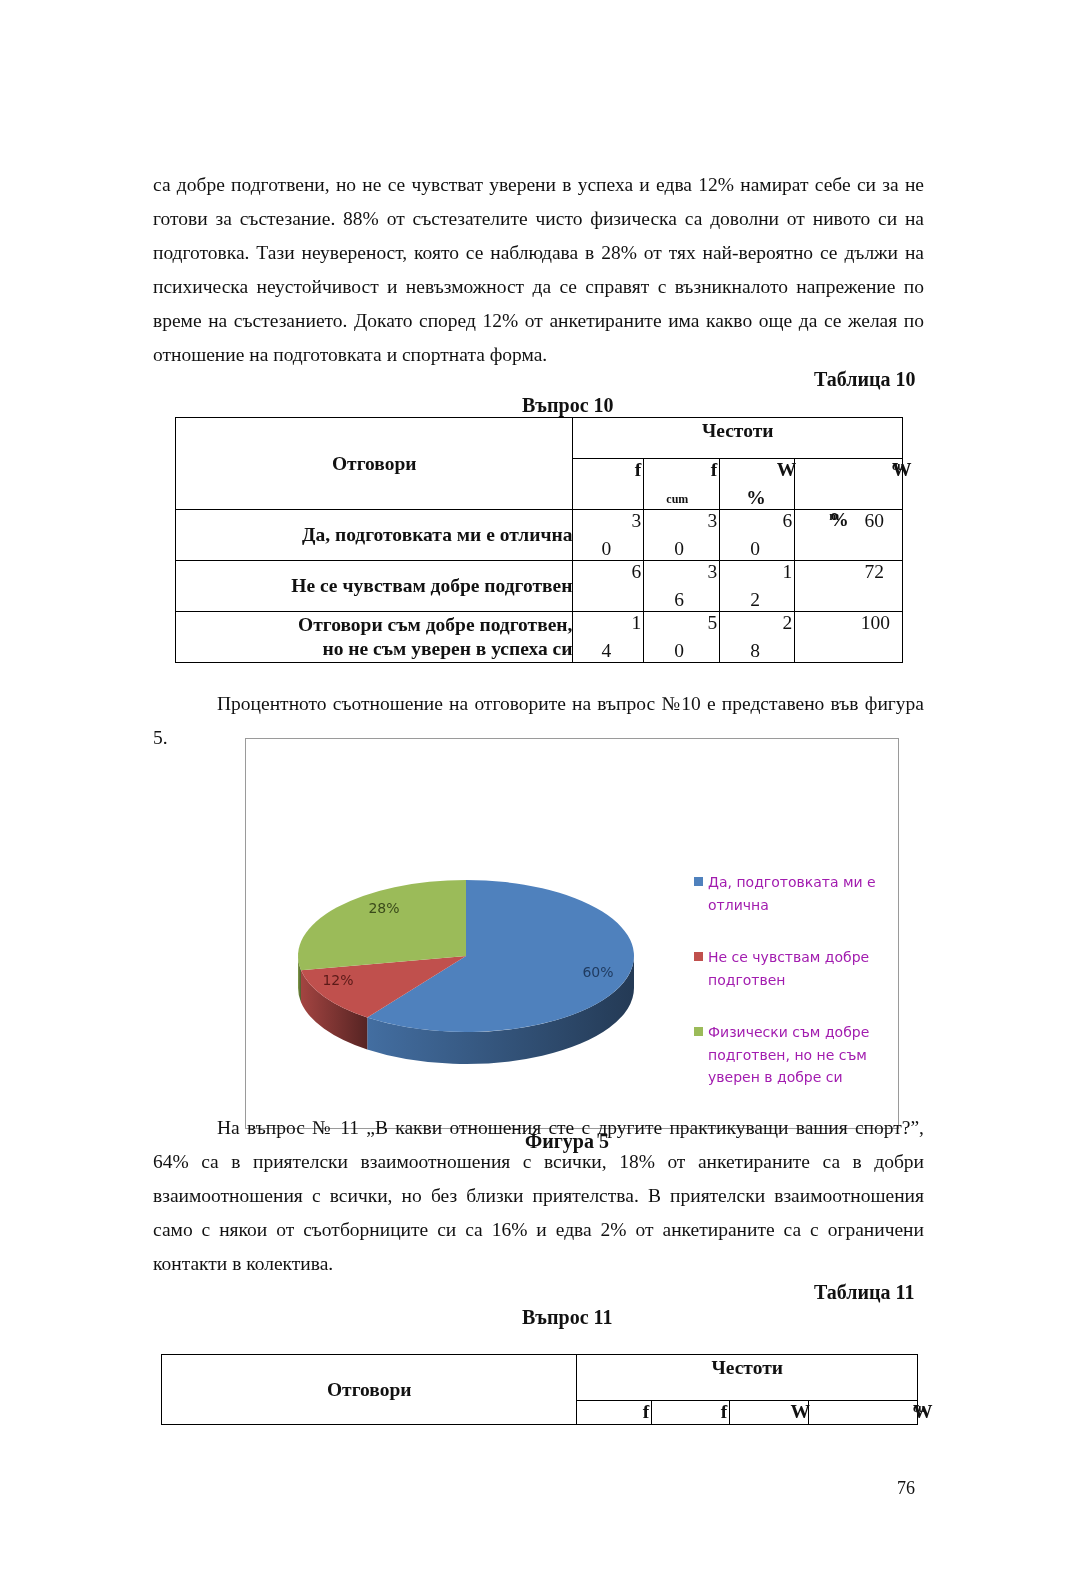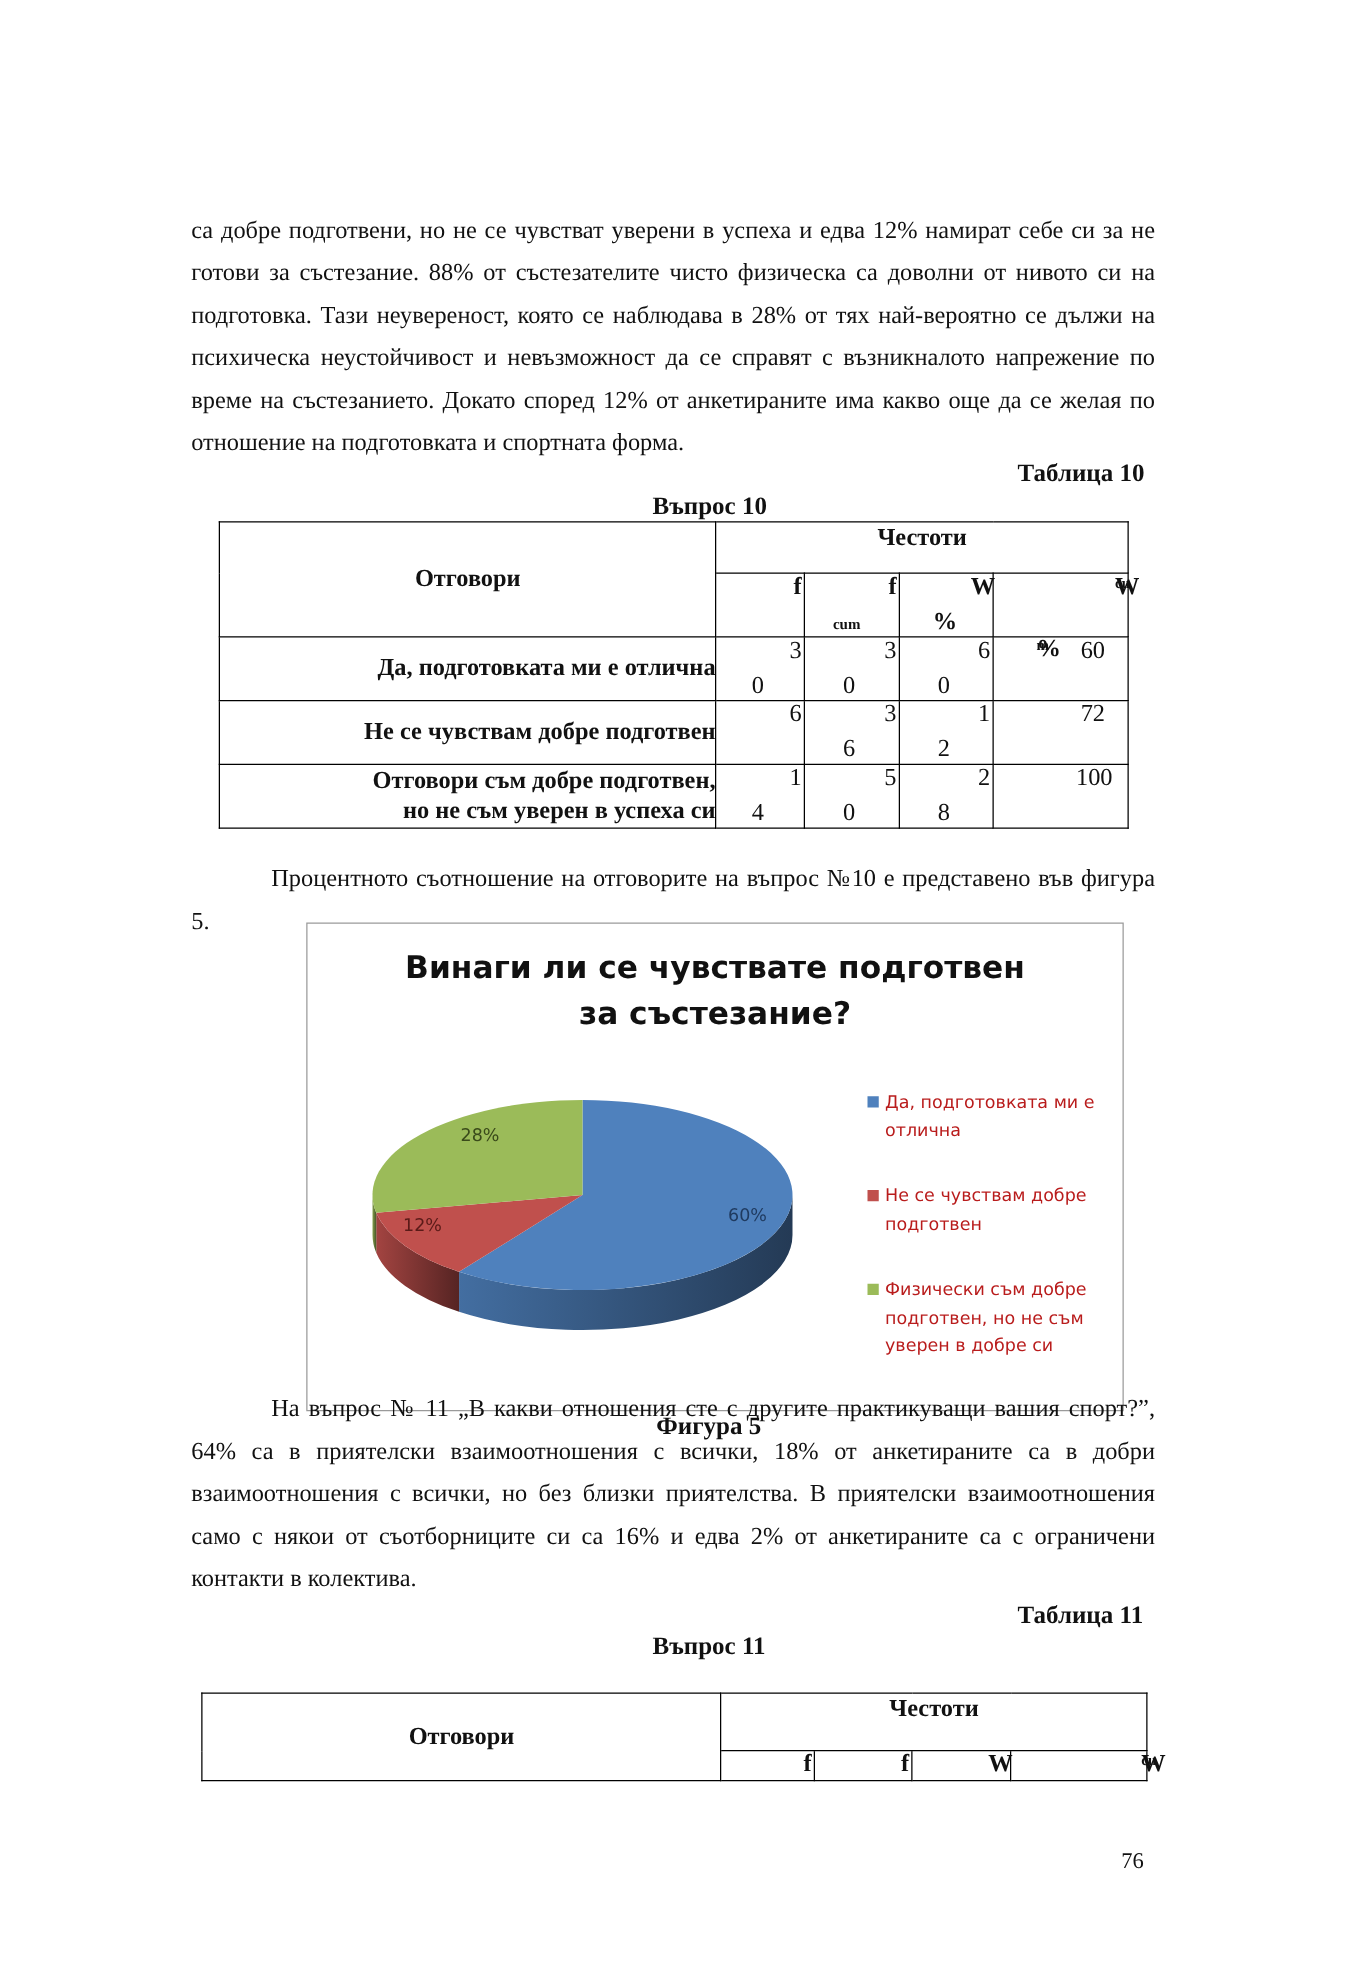--- a/index.html
+++ b/index.html
@@ -17,21 +17,21 @@
   .num { position: relative; }
   .num span { position: absolute; }
   .split-top { right: 2px; top: 0px; }
   .split-bot { left: 22px; bottom: 0px; }
   .sub { font-size: 12px; }
   .chart-frame { position: absolute; left: 245px; top: 738px; width: 652px; height: 389px;
                  border: 1.5px solid #9a9a9a; background: #fff; }
   .chart-title { position: absolute; left: 0; width: 100%; top: 16px; text-align: center;
                  font-family: "DejaVu Sans", sans-serif; font-weight: bold; font-size: 25px; line-height: 37px; color: #111; }
   .legend { position: absolute; left: 448px; top: 132px; width: 200px;
-            font-family: "DejaVu Sans", sans-serif; font-size: 14px; line-height: 22.5px; color: #b91c1c; }
+            font-family: "DejaVu Sans", sans-serif; font-size: 14px; line-height: 22.5px; color: #a21caf; }
   .legend-item { position: relative; padding-left: 14px; margin-bottom: 30px; }
   .legend-swatch { position: absolute; left: 0; top: 6px; width: 9px; height: 9px; }
   .pie-svg { position: absolute; left: 0; top: 0; }
   .pagenum { position: absolute; left: 897px; top: 1478px; font-size: 18px; }
 </style>
 </head>
 <body>
 
 <div class="para" style="top:168px;">са добре подготвени, но не се чувстват уверени в успеха и едва 12% намират себе си за не готови за състезание. 88% от състезателите чисто физическа са доволни от нивото си на подготовка. Тази неувереност, която се наблюдава в 28% от тях най-вероятно се дължи на психическа неустойчивост и невъзможност да се справят с възникналото напрежение по време на състезанието. Докато според 12% от анкетираните има какво още да се желая по отношение на подготовката и спортната форма.</div>
 
@@ -127,24 +127,20 @@
     <td class="num">
           <span style="right:12px; top:0px;">100</span>
         </td>
   </tr>
 </tbody>
   </table>
 
 <div class="para indent" style="top:687px;">Процентното съотношение на отговорите на въпрос №10 е представено във фигура 5.</div>
 
 <div class="chart-frame">
-  <div class="chart-title">
-    <div>Винаги ли се чувствате подготвен</div>
-    <div>за състезание?</div>
-  </div>
   <svg class="pie-svg" id="pie-svg" width="440" height="389">
       <defs>
         <linearGradient id="side0" x1="0" x2="1" y1="0" y2="0">
           <stop offset="0" stop-color="rgb(67,110,161)"></stop>
           <stop offset="1" stop-color="rgb(36,58,85)"></stop>
         </linearGradient>
         <linearGradient id="side1" x1="0" x2="1" y1="0" y2="0">
           <stop offset="0" stop-color="rgb(163,68,65)"></stop>
           <stop offset="1" stop-color="rgb(86,36,35)"></stop>
         </linearGradient>

